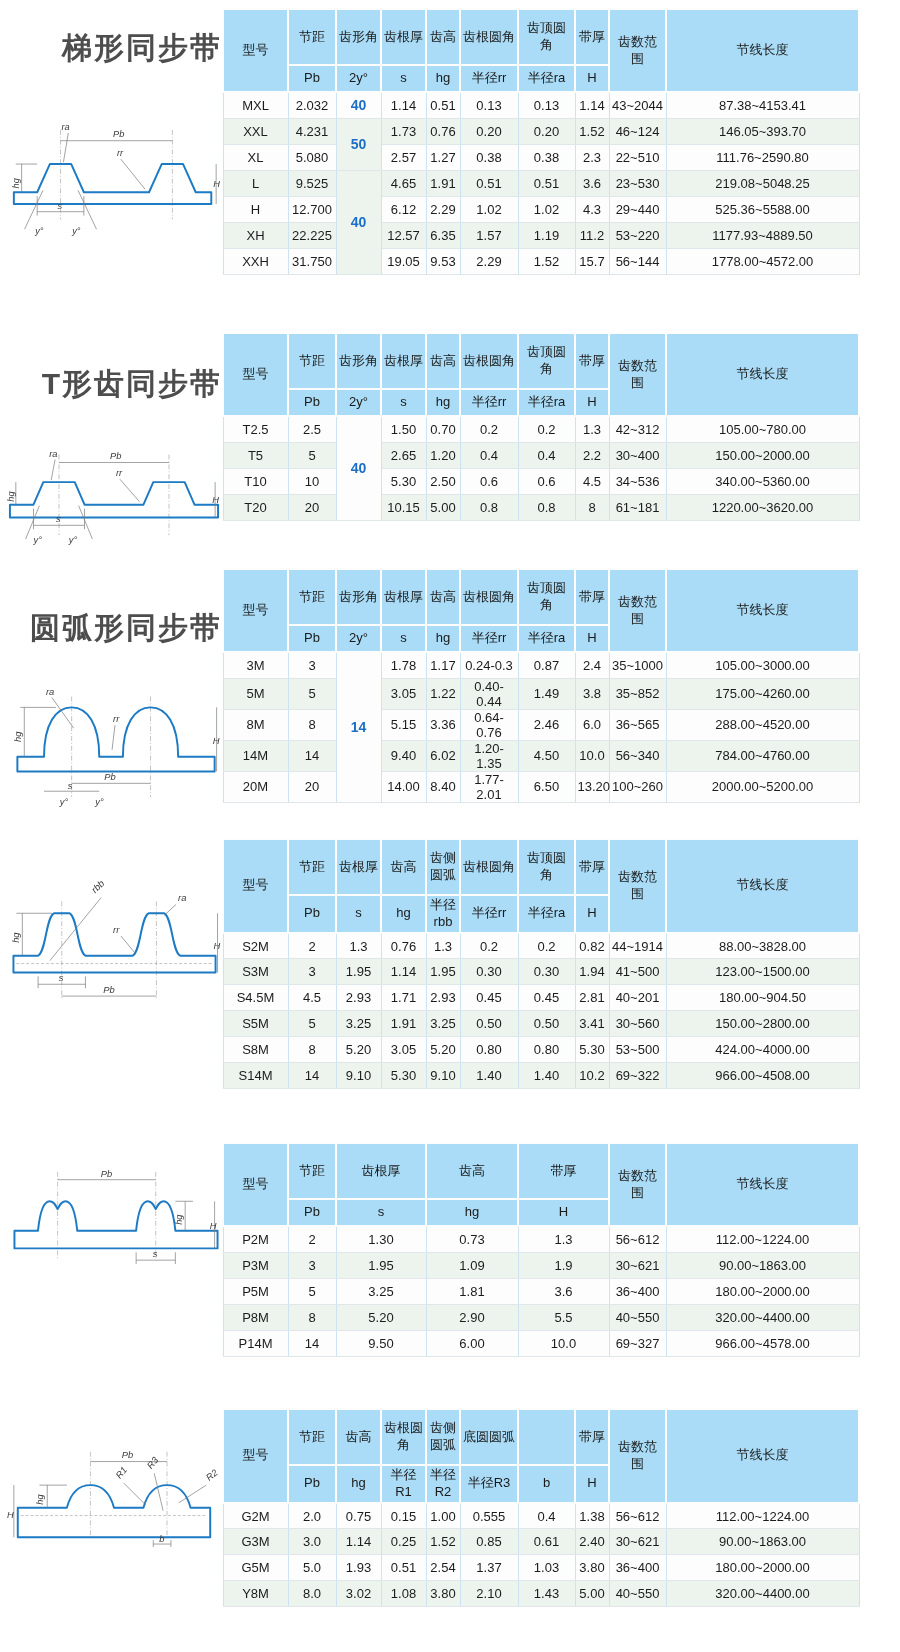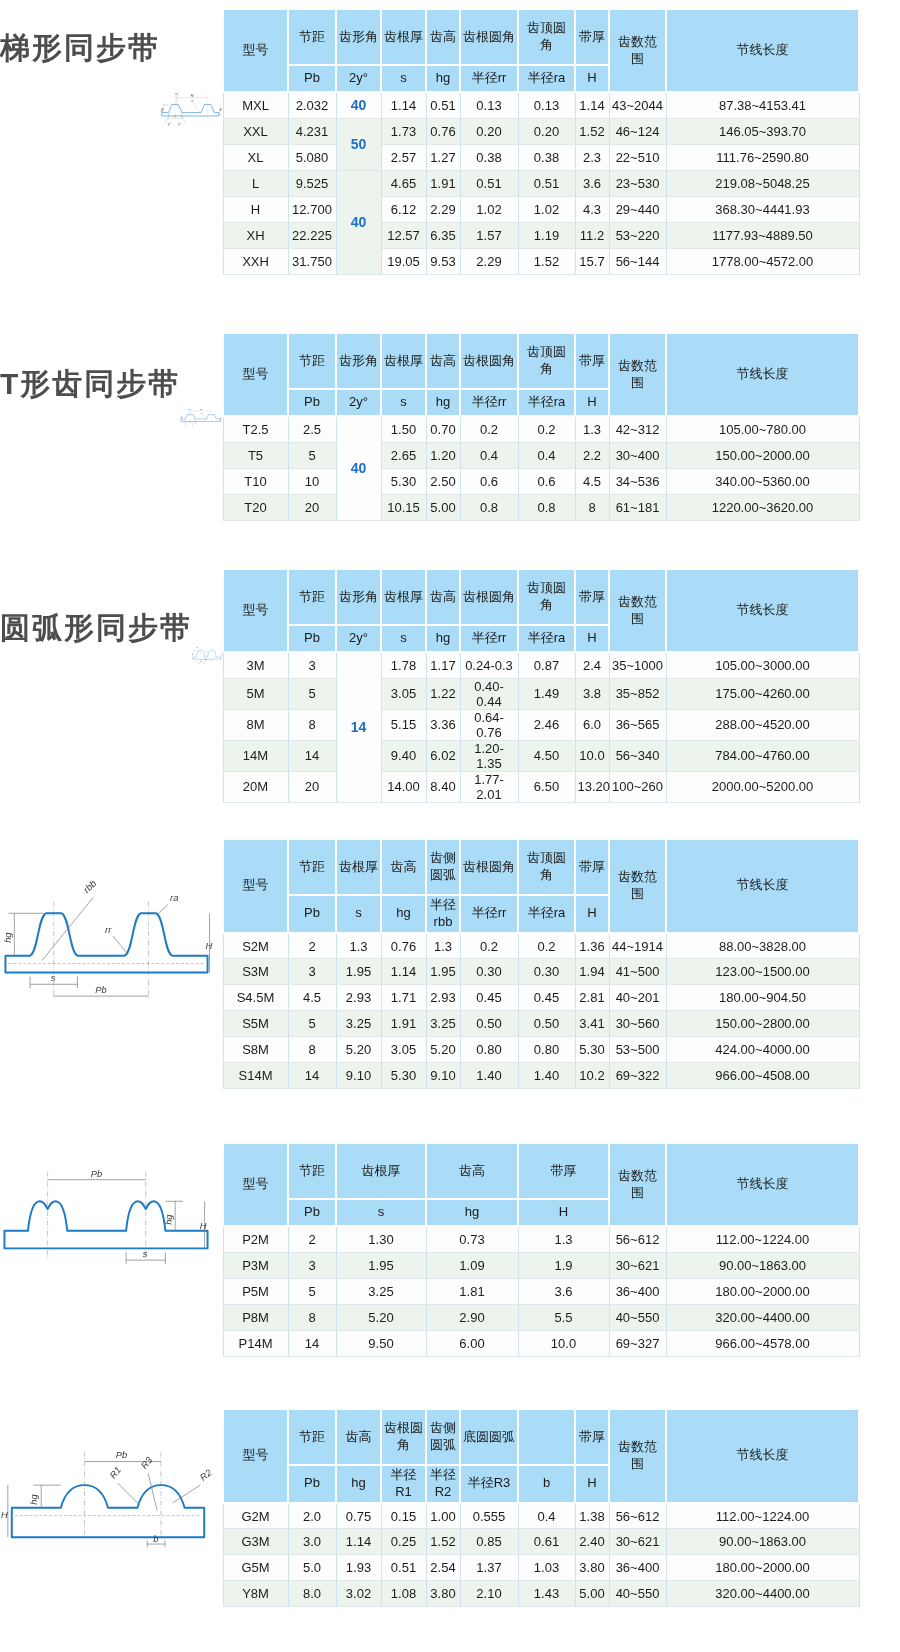--- a/index.html
+++ b/index.html
@@ -1,20 +1,20 @@
 <!DOCTYPE html>
 <html><head>
 <meta charset="utf-8">
 <style>
 *{margin:0;padding:0;box-sizing:border-box}
 html,body{background:#fff}
 body{width:900px;height:1652px;position:relative;font-family:"Liberation Sans","DejaVu Sans",sans-serif;color:#222}
 .page{position:absolute;left:0;top:0;width:900px;height:1652px;background:#fff;overflow:hidden}
 .belt-section{position:absolute;left:0;width:900px;display:flex;align-items:flex-start}
-.left-col{width:222px;flex:0 0 222px;display:flex;flex-direction:row;align-items:flex-start}
+.left-col{width:222px;flex:0 0 222px;display:flex;flex-direction:column;align-items:flex-end}
 .section-title{font-size:30px;font-weight:bold;color:#4d4d4d;letter-spacing:2px;white-space:nowrap;text-align:center}
 .diagram{display:block}
 .spec-table{width:636px;flex:0 0 636px;border-collapse:collapse;table-layout:fixed;border:1px solid #a3cbe2;background:#fdfdfd}
 .spec-table th{background:#aadcf7;border:2px solid #fdfdfd;font-size:13px;font-weight:400;color:#1a1a1a;padding:1px 2px;line-height:1.3;text-align:center;vertical-align:middle}
 .spec-table thead tr.h1 th{height:56px}
 .spec-table thead tr.h2 th{height:27px}
 .spec-table td{border-top:1px solid #e0e7eb;border-bottom:1px solid #e0e7eb;border-left:1px solid #cde3f2;border-right:1px solid #cde3f2;font-size:13px;color:#1c1c1c;text-align:center;vertical-align:middle;height:26px;padding:0 2px;background:#fdfdfd}
 .spec-table tr.alt td{background:#edf4ee}
 .spec-table td.blue{color:#1c6fc6;font-weight:bold;font-size:14px;background:#fdfdfd}
 .belt{fill:none;stroke:#1d7ac4;stroke-width:2;stroke-linejoin:round}
@@ -142,21 +142,21 @@
           </tr>
           <tr>
             <td>H</td>
             <td>12.700</td>
             <td>6.12</td>
             <td>2.29</td>
             <td>1.02</td>
             <td>1.02</td>
             <td>4.3</td>
             <td>29~440</td>
-            <td>368.30~4441.93</td>
+            <td>525.36~5588.00</td>
           </tr>
           <tr class="alt">
             <td>XH</td>
             <td>22.225</td>
             <td>12.57</td>
             <td>6.35</td>
             <td>1.57</td>
             <td>1.19</td>
             <td>11.2</td>
             <td>53~220</td>
@@ -475,21 +475,21 @@
         </thead>
         <tbody>
           <tr>
             <td>S2M</td>
             <td>2</td>
             <td>1.3</td>
             <td>0.76</td>
             <td>1.3</td>
             <td>0.2</td>
             <td>0.2</td>
-            <td>1.36</td>
+            <td>0.82</td>
             <td>44~1914</td>
             <td>88.00~3828.00</td>
           </tr>
           <tr class="alt">
             <td>S3M</td>
             <td>3</td>
             <td>1.95</td>
             <td>1.14</td>
             <td>1.95</td>
             <td>0.30</td>

